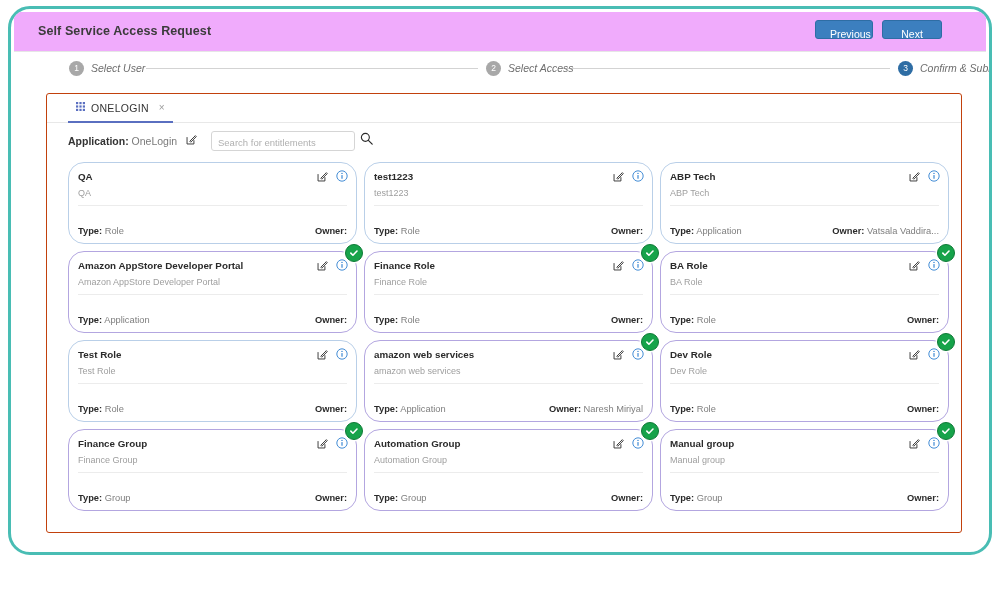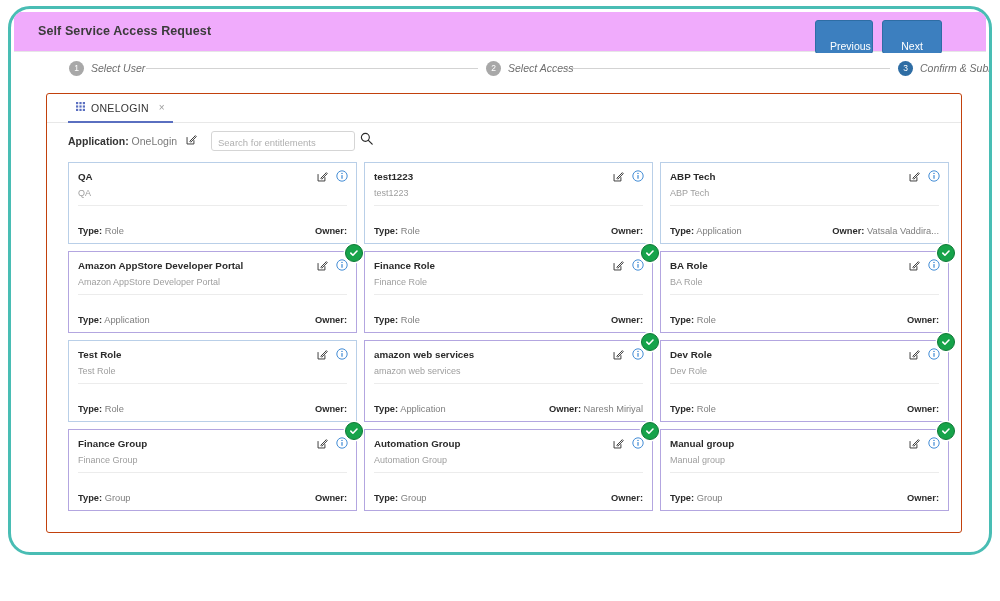--- a/index.html
+++ b/index.html
@@ -32,21 +32,21 @@
     box-sizing:border-box;
   }
   #page-title{
     position:absolute; left:24px; top:12px;
     font-size:12.5px; font-weight:bold; color:#3b3b3b;
     letter-spacing:.1px;
   }
   .nav-btn{
     position:absolute; top:8px;
     height:19px; line-height:19px;
-    padding:16px 14px;
+    padding:4px 14px;
     font-size:10.5px; color:#ffffff;
     background:#3c7fbf;
     border:1px solid #2e6da4;
     border-radius:3px;
     text-align:center;
     box-sizing:border-box;
     cursor:pointer;
     font-family:"Liberation Sans", sans-serif;
   }
   #prev-btn{ right:113px; width:58px;}
@@ -149,21 +149,21 @@
     position:absolute; left:21px; top:68px;
     width:882px;
     display:flex; flex-wrap:wrap;
     gap:7px 7px;
   }
   .card{
     position:relative;
     width:289px; height:82px;
     background:#ffffff;
     border:1px solid #b9cfe8;
-    border-radius:0;
+    border-radius:16px;
     box-sizing:border-box;
   }
   .card.selected{
     border:1px solid #b3a6e0;
     padding-left:28px;
   }
   .card-title{
     position:absolute; left:9px; top:8px;
     right:58px;
     font-size:9.8px; font-weight:bold; color:#2b2b2b;

